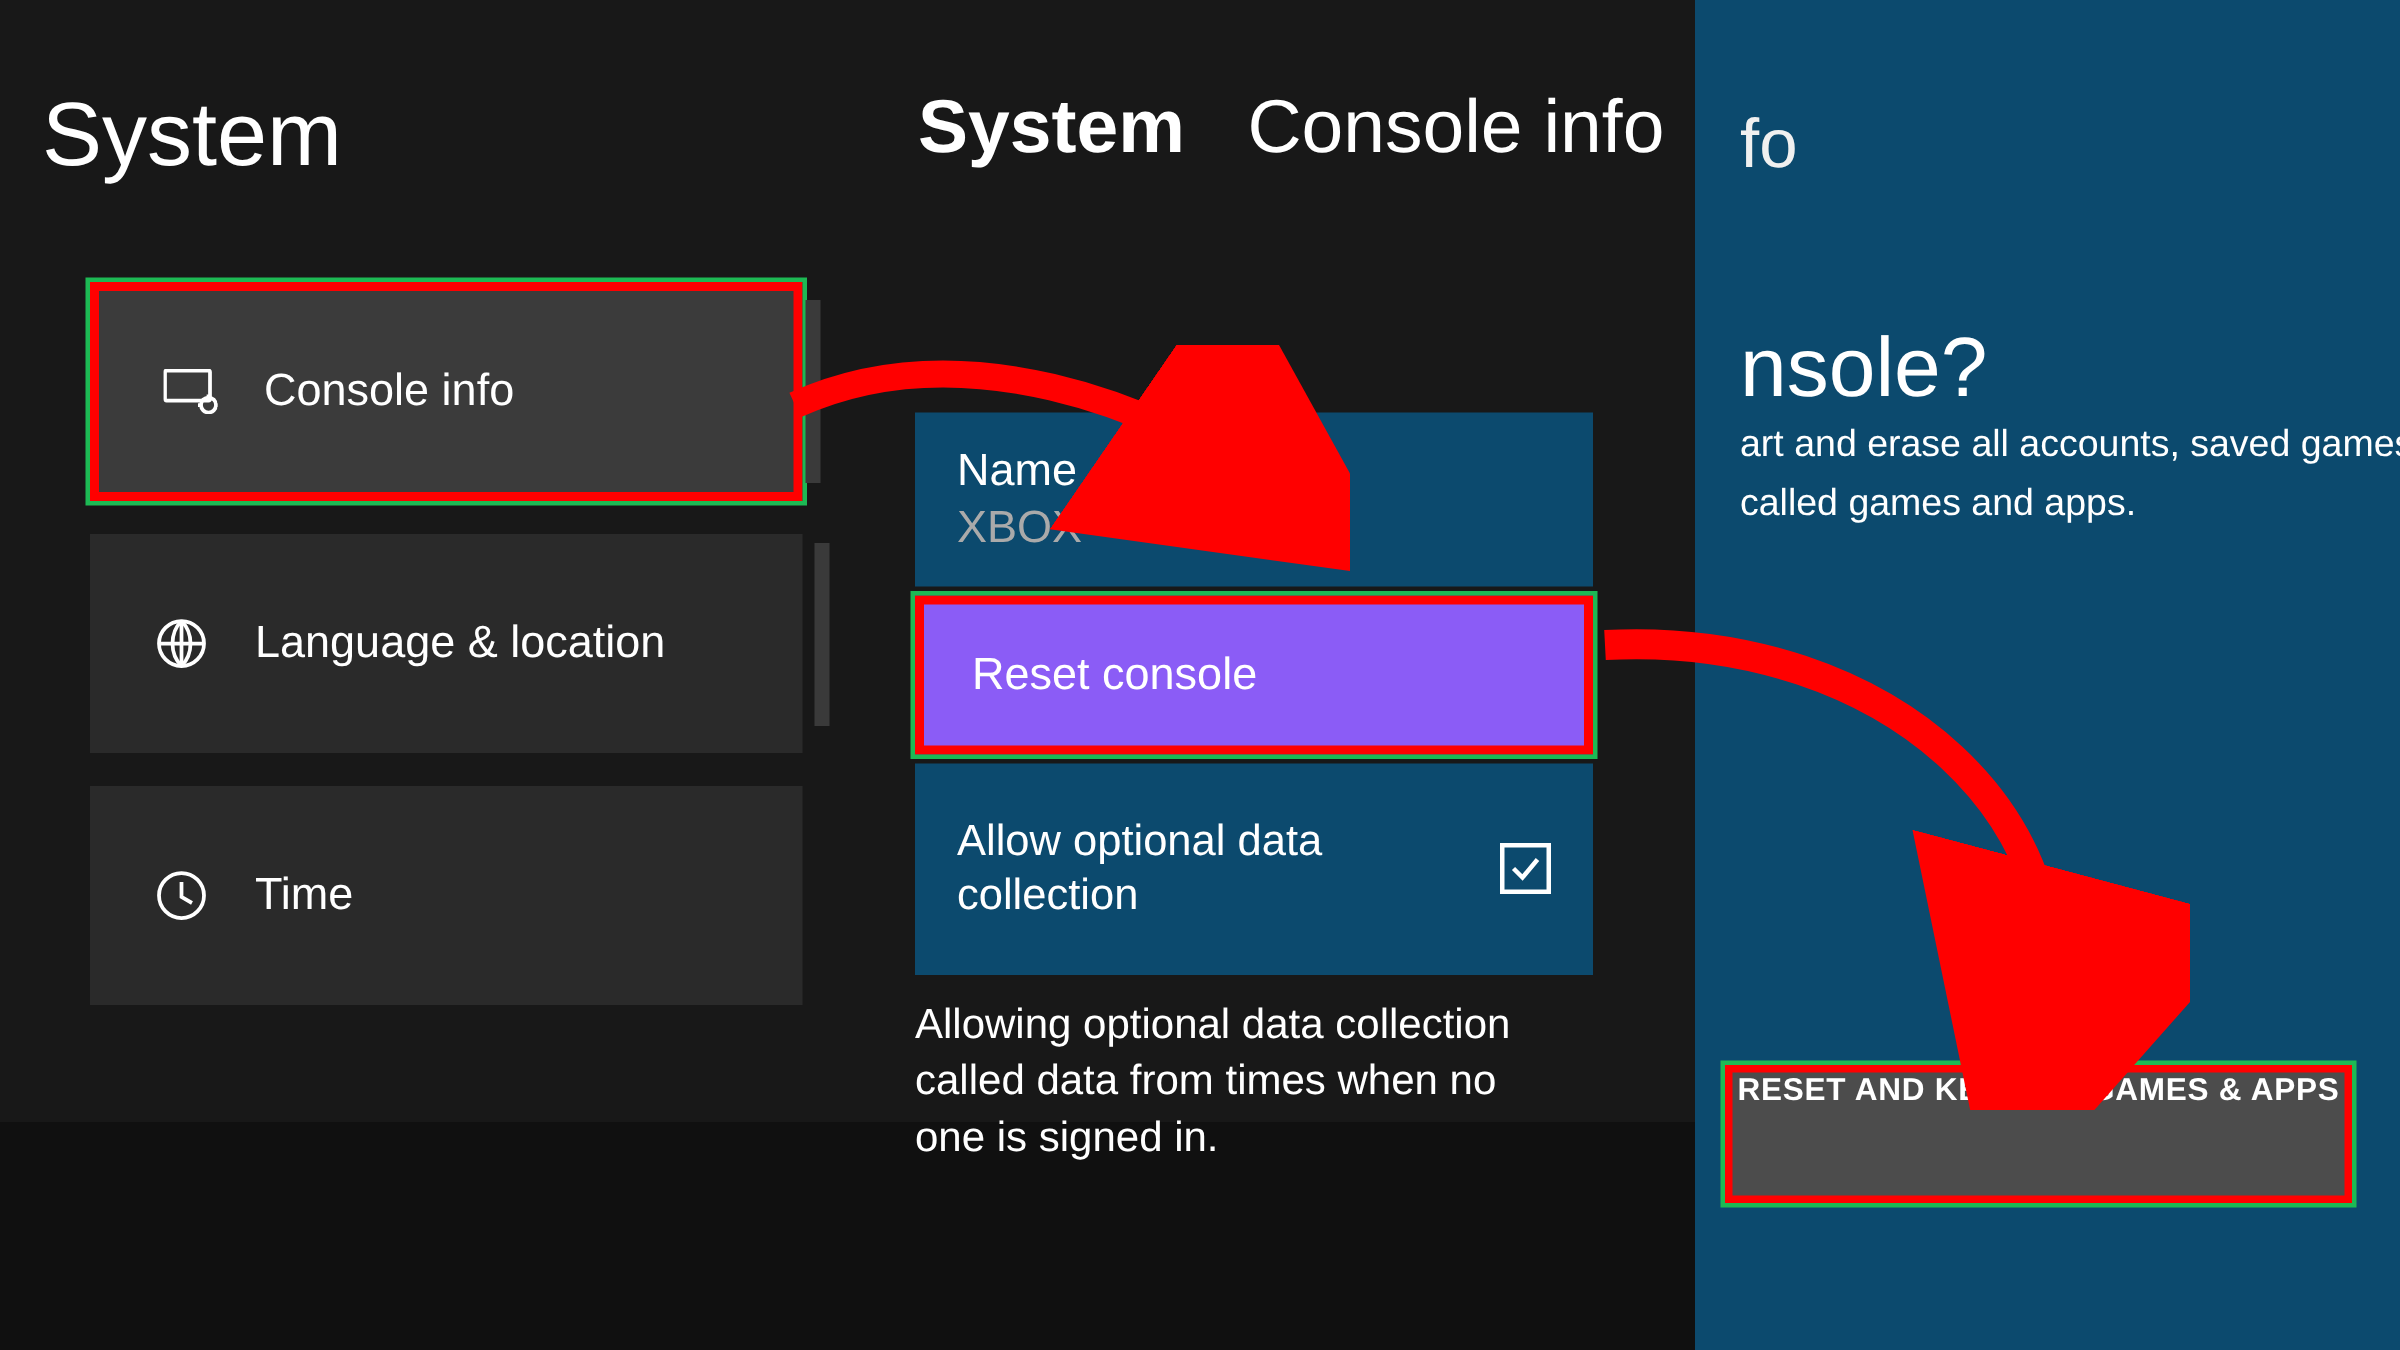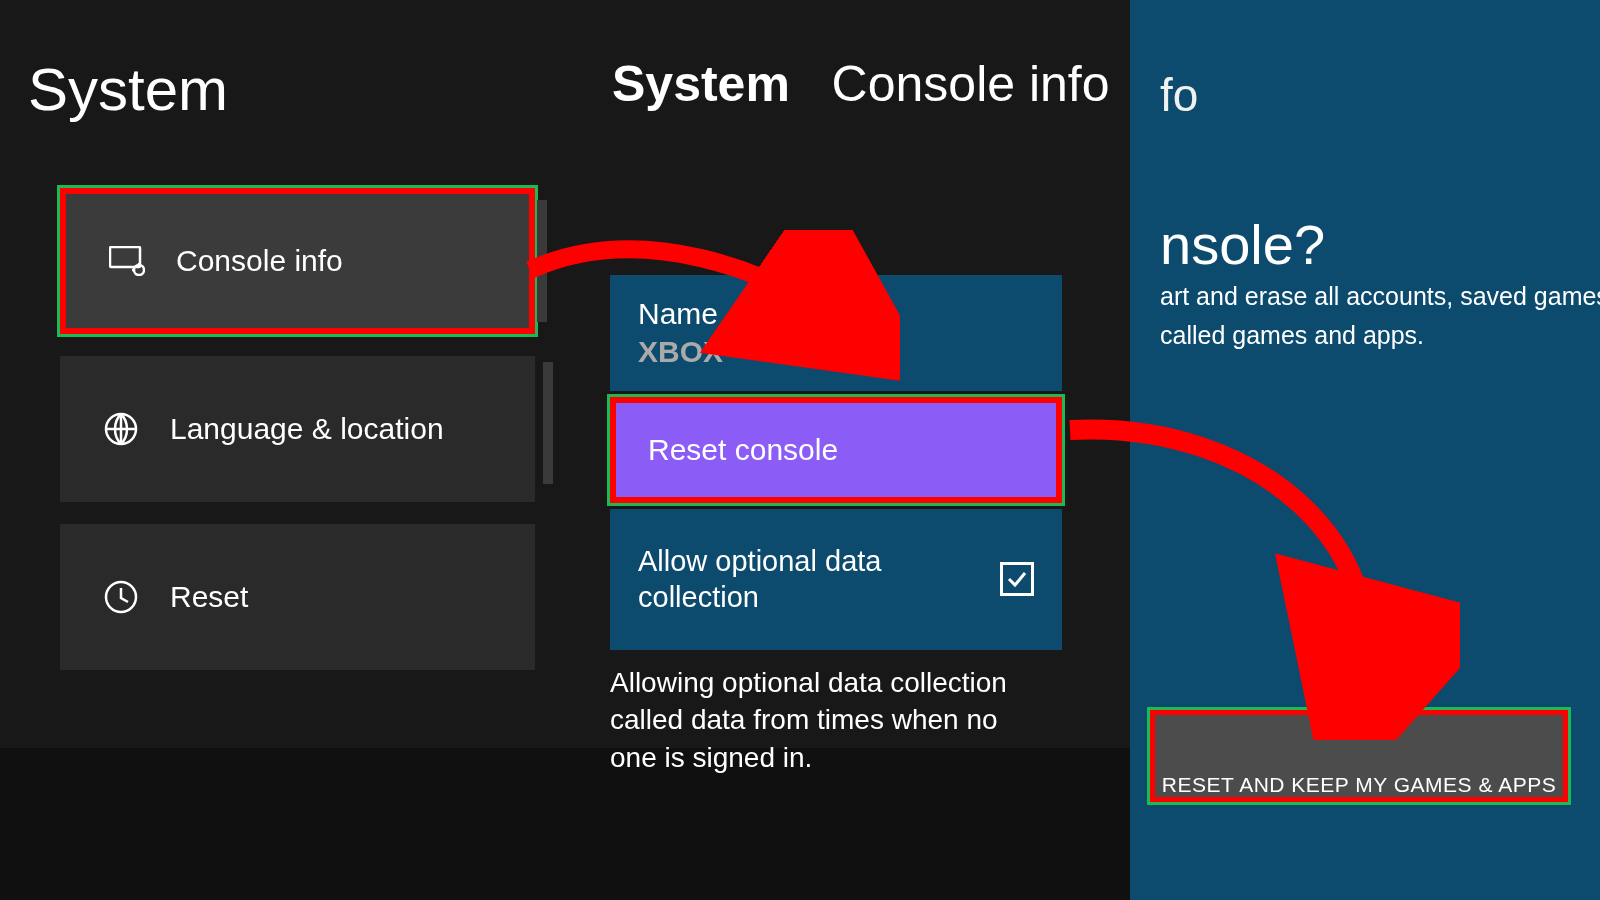--- a/index.html
+++ b/index.html
@@ -46,24 +46,24 @@
     position: absolute;
     left: 1150px;
     top: 710px;
     width: 418px;
     height: 92px;
     background: #4c4c4c;
     color: #fff;
     border: 5px solid #ff0000;
     outline: 3px solid #1db954;
     display: flex;
-    align-items: flex-end;
+    align-items: flex-start;
     justify-content: center;
     font-size: 21px;
-    font-weight: 400;
+    font-weight: 700;
     letter-spacing: 0.5px;
   }
 
   .main-panel {
     position: absolute;
     left: 0;   top: 0;
     width: 1130px;
     height: 748px;
     background: #181818;
     padding: 0;
@@ -125,21 +125,21 @@
   }
   .mid-item {
     background: #0c4a6e;
     padding: 22px 28px;
     font-size: 30px;
     color: #fff;
     margin-bottom: 6px;
     position: relative;
   }
   .mid-item .label  { color: #fff; }
-  .mid-item .value  { color: #aaa; font-size: 30px; margin-top: 4px; font-weight: bold; }
+  .mid-item .value  { color: #aaa; font-size: 30px; margin-top: 4px; }
   .mid-item.hl {
     background: #8b5cf6;
     border: 6px solid #ff0000;
     outline: 3px solid #1db954;
     padding: 30px 32px;
   }
   .mid-item.check {
     display: flex;
     align-items: center;
     justify-content: space-between;
@@ -215,21 +215,21 @@
       <div class="side-scroll"></div>
     </div>
 
     <div class="side-item">
       <span class="icon-box">
         <svg width="34" height="34" viewBox="0 0 34 34" fill="none" stroke="#fff" stroke-width="2.5">
           <circle cx="17" cy="17" r="15"></circle>
           <path d="M17 8 V18 L24 22"></path>
         </svg>
       </span>
-      <span>Reset</span>
+      <span>Time</span>
     </div>
   </div>
 
   <div class="midlist">
 
     <div class="mid-item">
       <div class="label">Name</div>
       <div class="value">XBOX</div>
     </div>
 

